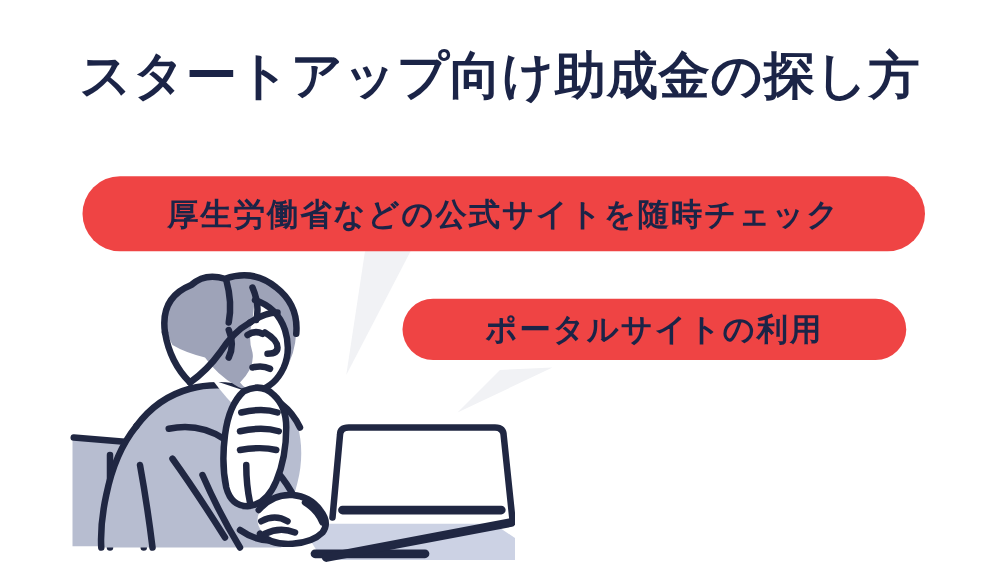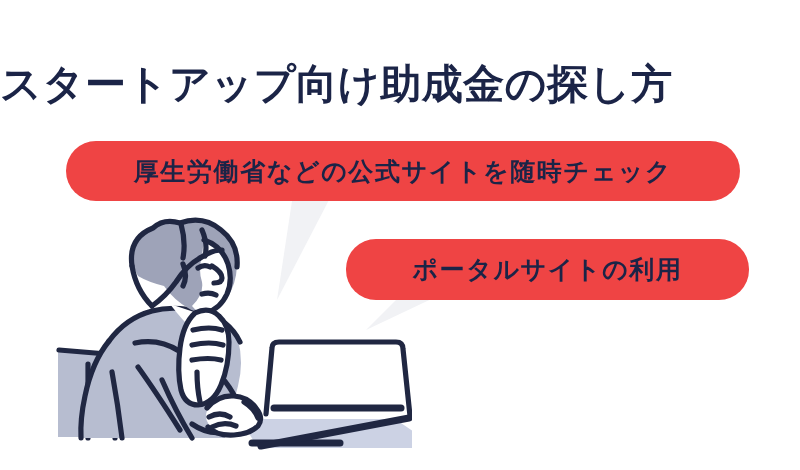--- a/index.html
+++ b/index.html
@@ -20,27 +20,27 @@
     height: 470px;
     background: #ffffff;
   }
 
   
   .title {
     position: absolute;
     left: 0;
     top: 36px;
     width: 800px;
+    text-align: center;
     font-size: 41px;
     font-weight: bold;
     letter-spacing: 0.5px;
     color: #1b2447;
     white-space: nowrap;
     line-height: 1.2;
-    margin-top: 24px;
   }
 
   
   .bubble {
     position: absolute;
     background: #ef4444;
     display: flex;
     align-items: center;
     box-sizing: border-box;
   }
@@ -54,24 +54,24 @@
     text-align: center;
   }
   #bubble-1 {
     left: 66px;
     top: 141px;
     width: 674px;
     height: 60px;
     border-radius: 30px;
   }
   #bubble-2 {
-    left: 346px;
+    left: 322px;
     top: 239px;
     width: 403px;
-    height: 61px;
+    height: 49px;
     border-radius: 30px;
     font-family: Liberation Mono, monospace;
   }
 
   
   .tails {
     position: absolute;
     left: 0;
     top: 0;
     width: 800px;

